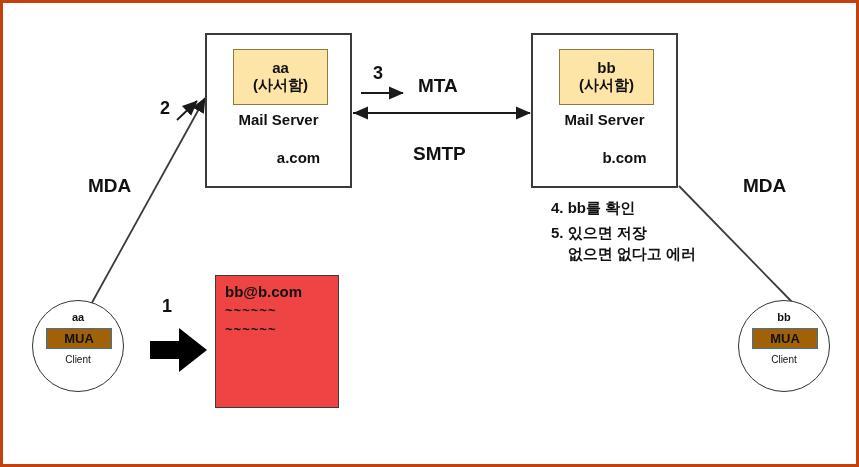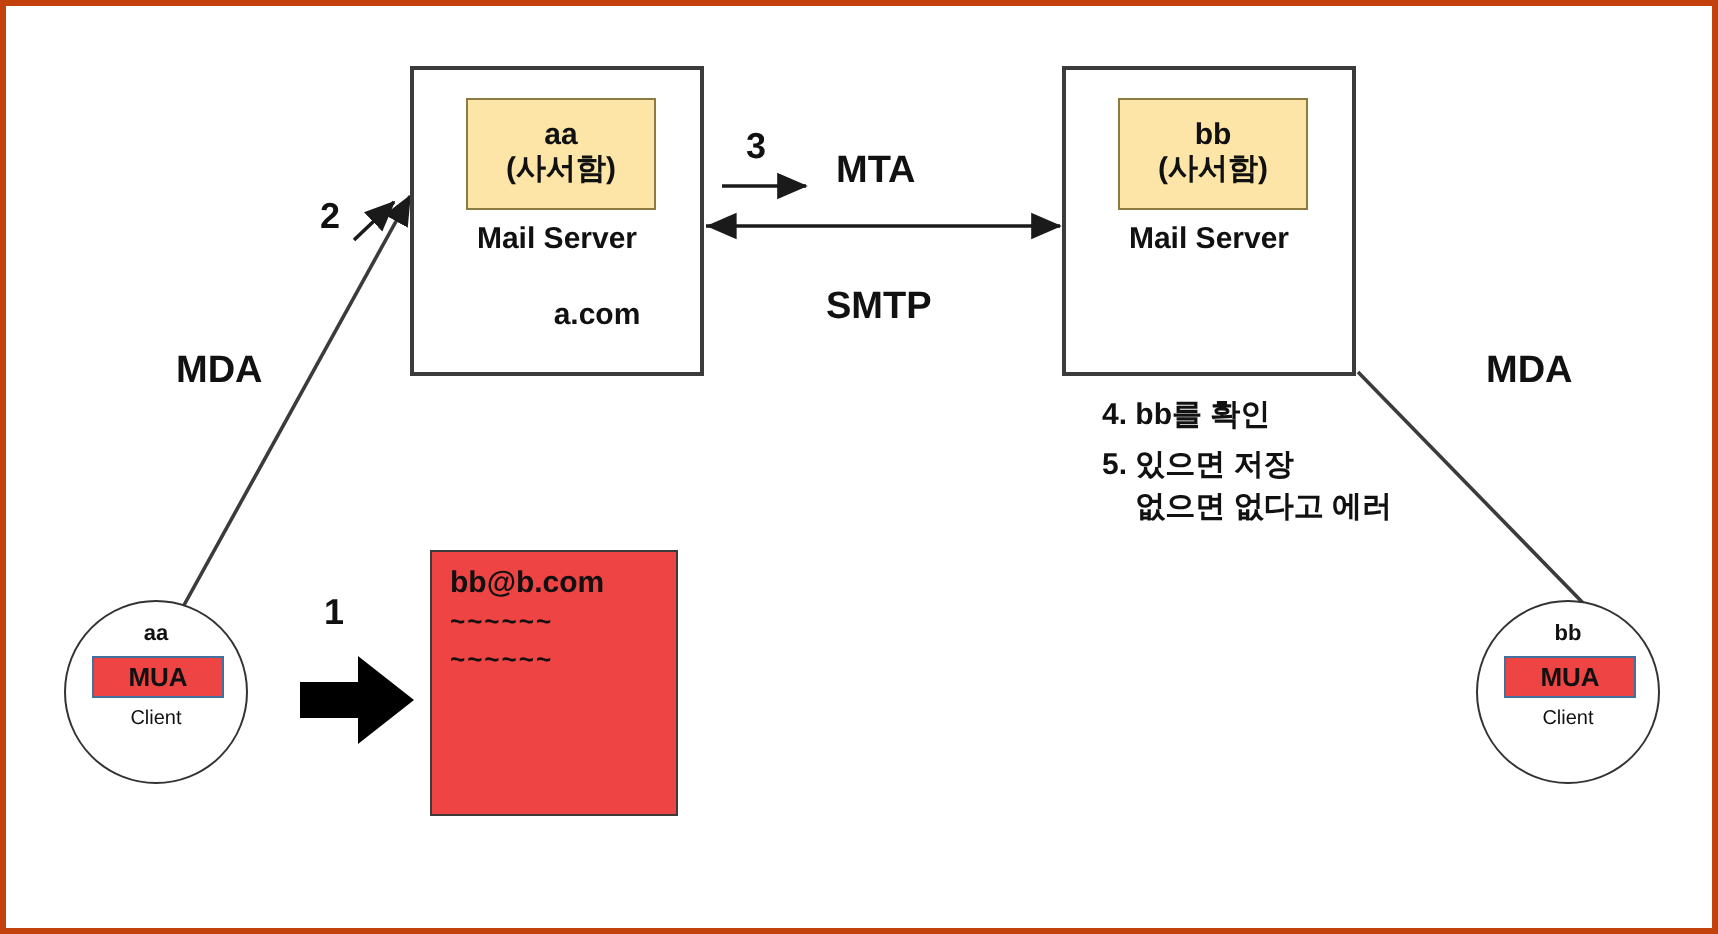--- a/index.html
+++ b/index.html
@@ -105,21 +105,21 @@
     font-size: 11px;
     font-weight: bold;
     color: #111111;
   }
   .client .mua {
     position: absolute;
     left: 13px;
     top: 27px;
     width: 66px;
     height: 21px;
-    background: #ef4444;
+    background: #a16207;
     border: 1.2px solid #41719c;
     box-sizing: border-box;
     display: flex;
     align-items: center;
     justify-content: center;
     font-size: 13px;
     font-weight: bold;
     color: #111111;
   }
   .client .c-label {
@@ -224,20 +224,21 @@
     <div class="server-role">Mail Server</div>
     <div class="server-domain">a.com</div>
   </div>
 
   <div class="server-box" id="server-b">
     <div class="mailbox">
       <span class="mb-id">bb</span>
       <span class="mb-sub">(사서함)</span>
     </div>
     <div class="server-role">Mail Server</div>
+    <div class="server-domain">b.com</div>
   </div>
 
   <div class="client" id="client-aa">
     <div class="c-id">aa</div>
     <div class="mua">MUA</div>
     <div class="c-label">Client</div>
   </div>
 
   <div class="client" id="client-bb">
     <div class="c-id">bb</div>

